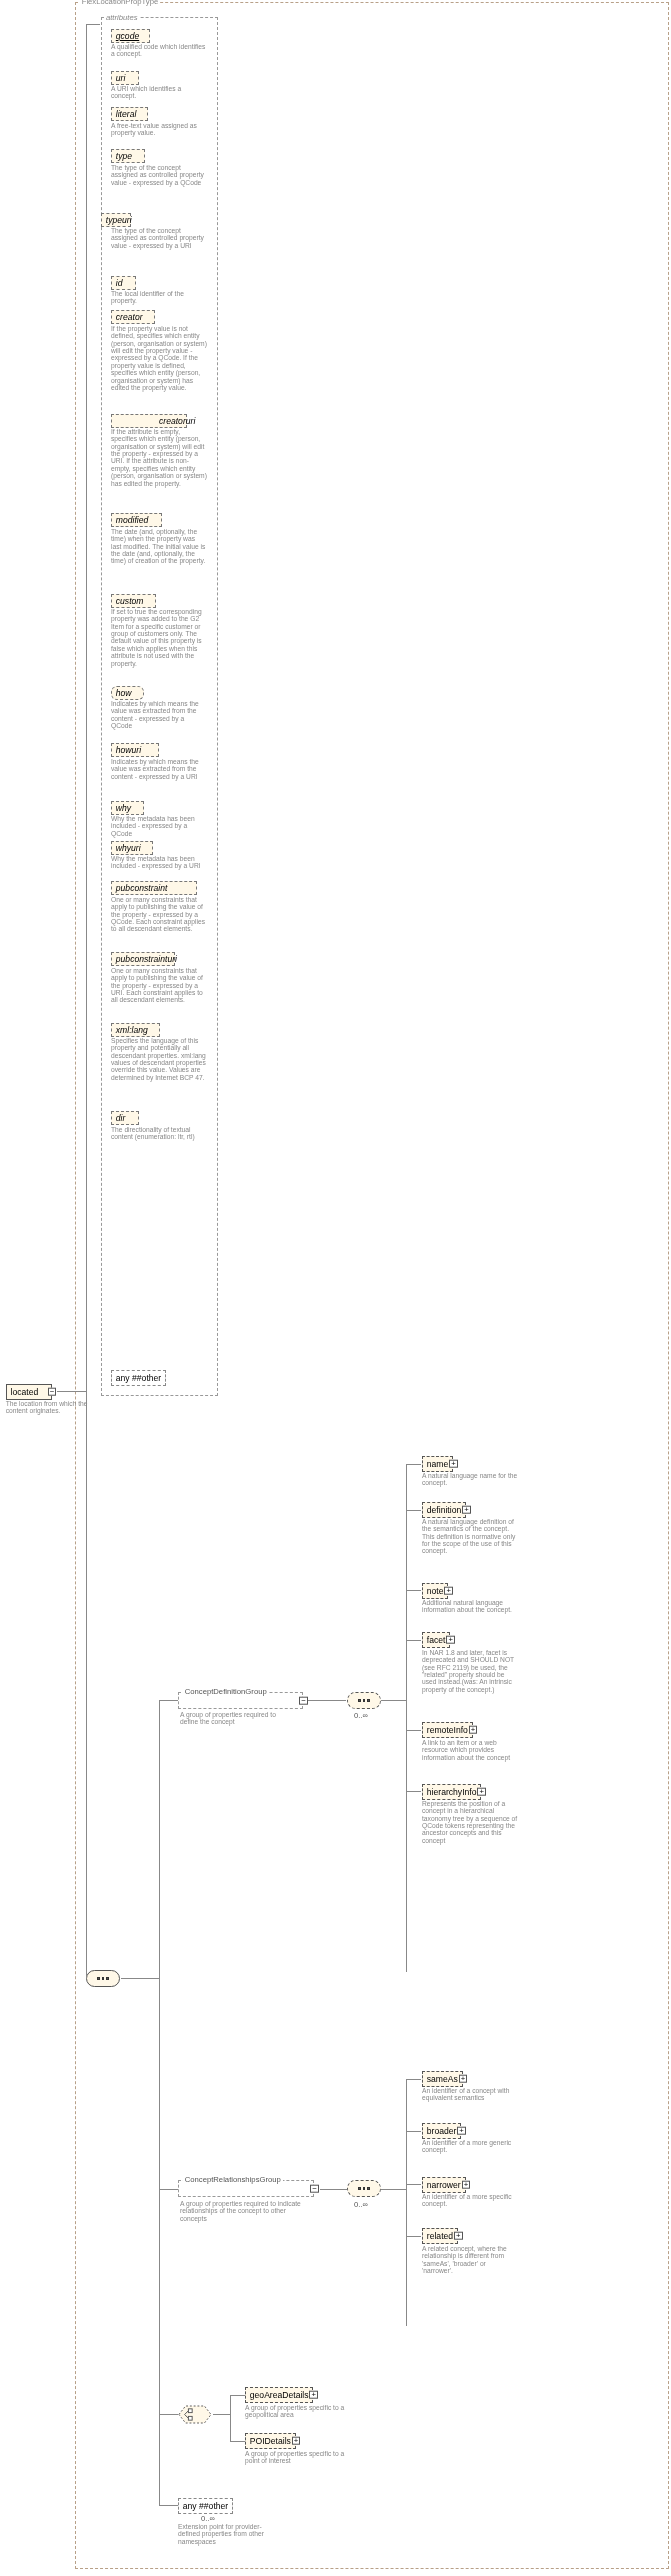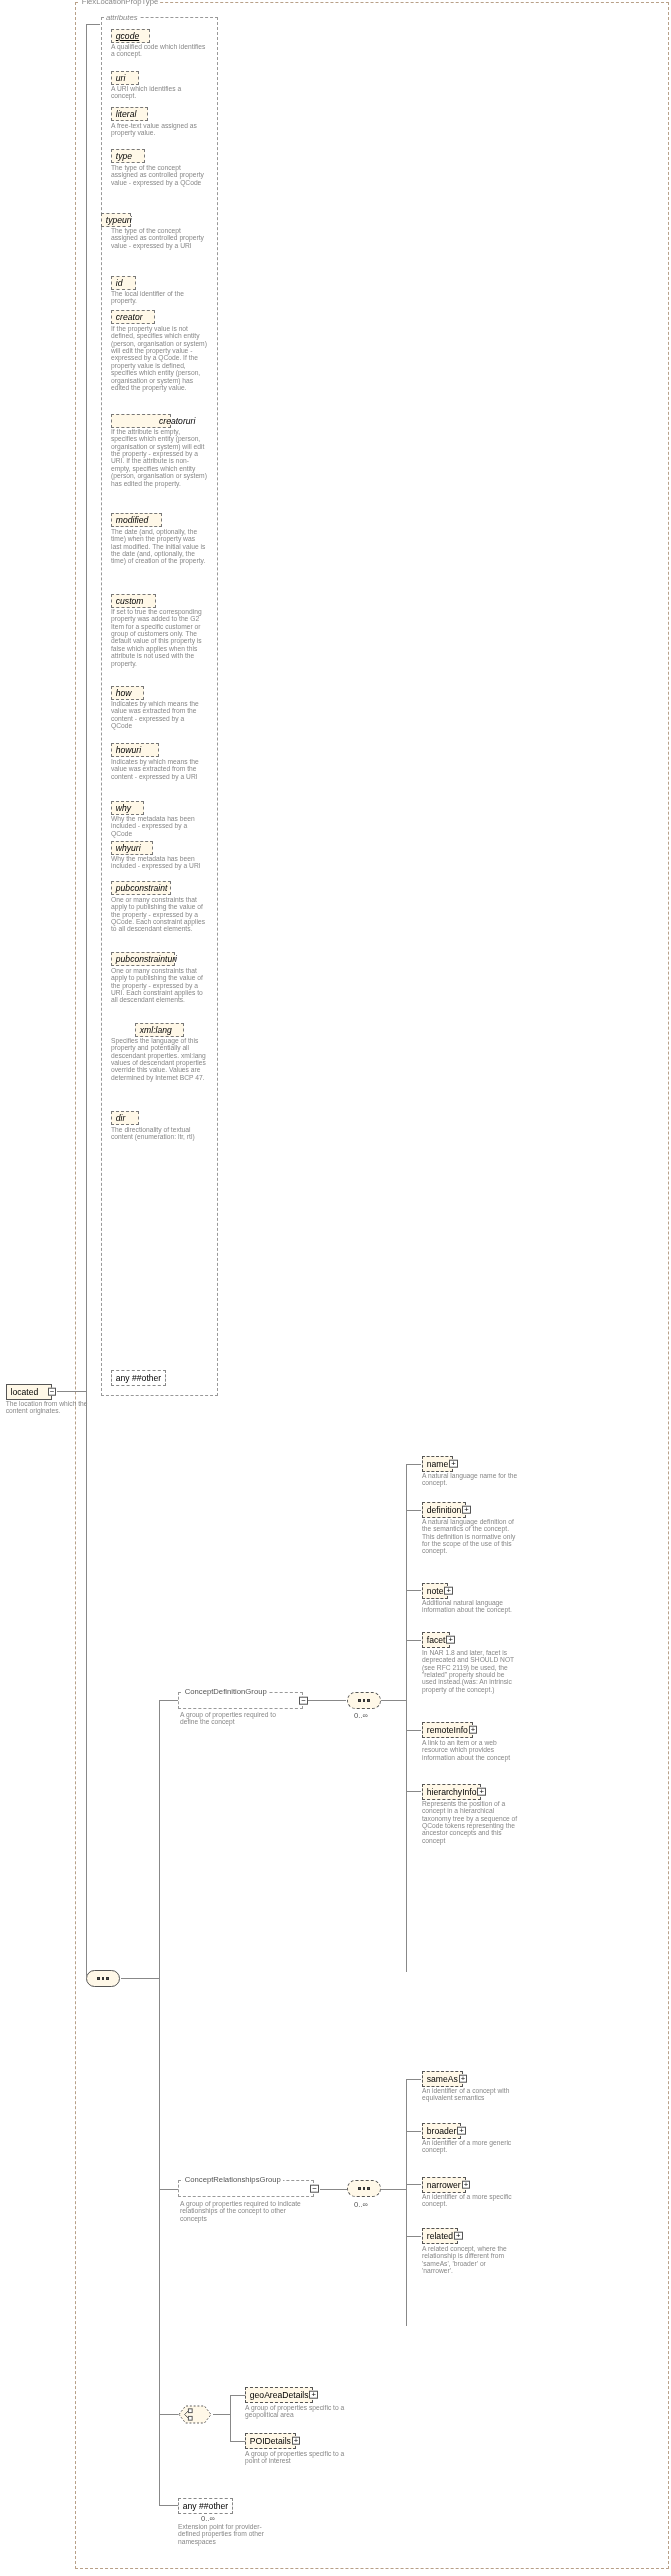--- a/index.html
+++ b/index.html
@@ -248,39 +248,39 @@
     <div class="attr-box" style="left: 111px; top: 107px; width: 37px;">literal</div>
     <div class="desc" style="left: 111px; top: 122px; width: 96px;">A free-text value assigned as property  value.</div>
     <div class="attr-box" style="left: 111px; top: 149px; width: 34px;">type</div>
     <div class="desc" style="left: 111px; top: 164px; width: 96px;">The type of the concept assigned as controlled property value - expressed by a QCode</div>
     <div class="attr-box" style="left: 101px; top: 213px; width: 30px;">typeuri</div>
     <div class="desc" style="left: 111px; top: 227px; width: 96px;">The type of the concept assigned as controlled property value - expressed by a URI</div>
     <div class="attr-box" style="left: 111px; top: 276px; width: 25px;">id</div>
     <div class="desc" style="left: 111px; top: 290px; width: 96px;">The local identifier of the property.</div>
     <div class="attr-box" style="left: 111px; top: 310px; width: 44px;">creator</div>
     <div class="desc" style="left: 111px; top: 325px; width: 96px;">If the property value is not defined, specifies which entity (person, organisation or system) will edit the property value - expressed by a QCode. If the property value is defined, specifies which entity (person, organisation or system) has edited the property value.</div>
-    <div class="attr-box" style="left: 111px; top: 414px; width: 60px; padding-left: 47px;">creatoruri</div>
+    <div class="attr-box" style="left: 111px; top: 414px; width: 76px; padding-left: 47px;">creatoruri</div>
     <div class="desc" style="left: 111px; top: 428px; width: 96px;">If the attribute is empty, specifies which entity (person, organisation or system) will edit the property - expressed by a URI. If the attribute is non-empty, specifies which entity (person, organisation or system) has edited the property.</div>
     <div class="attr-box" style="left: 111px; top: 513px; width: 51px;">modified</div>
     <div class="desc" style="left: 111px; top: 528px; width: 96px;">The date (and, optionally, the time) when the property was last modified. The initial value is the date (and, optionally, the time) of creation of the property.</div>
     <div class="attr-box" style="left: 111px; top: 594px; width: 45px;">custom</div>
     <div class="desc" style="left: 111px; top: 608px; width: 96px;">If set to true the corresponding property was added to the G2 Item for a specific customer or group of customers only. The default value of this property is false which applies when this attribute is not used with the property.</div>
-    <div class="attr-box" style="left: 111px; top: 686px; width: 33px;">how</div>
+    <div class="attr-box" style="left: 111px; top: 686px; width: 33px; border-radius: 6px;">how</div>
     <div class="desc" style="left: 111px; top: 700px; width: 96px;">Indicates by which means the value was extracted from the content - expressed by a QCode</div>
     <div class="attr-box" style="left: 111px; top: 743px; width: 48px;">howuri</div>
     <div class="desc" style="left: 111px; top: 758px; width: 96px;">Indicates by which means the value was extracted from the content - expressed by a URI</div>
     <div class="attr-box" style="left: 111px; top: 801px; width: 33px;">why</div>
     <div class="desc" style="left: 111px; top: 815px; width: 96px;">Why the metadata has been included - expressed by a QCode</div>
     <div class="attr-box" style="left: 111px; top: 841px; width: 42px;">whyuri</div>
     <div class="desc" style="left: 111px; top: 855px; width: 96px;">Why the metadata has been included - expressed by a URI</div>
-    <div class="attr-box" style="left: 111px; top: 881px; width: 60px;">pubconstraint</div>
+    <div class="attr-box" style="left: 111px; top: 881px; width: 86px;">pubconstraint</div>
     <div class="desc" style="left: 111px; top: 896px; width: 96px;">One or many constraints that apply to publishing the value of the property - expressed by a QCode. Each constraint applies to all descendant elements.</div>
     <div class="attr-box" style="left: 111px; top: 952px; width: 64px;">pubconstrainturi</div>
     <div class="desc" style="left: 111px; top: 967px; width: 96px;">One or many constraints that apply to publishing the value of the property - expressed by a URI. Each constraint applies to all descendant elements.</div>
-    <div class="attr-box" style="left: 111px; top: 1023px; width: 49px; margin-left: 24px;">xml:lang</div>
+    <div class="attr-box" style="left: 111px; top: 1023px; width: 49px;">xml:lang</div>
     <div class="desc" style="left: 111px; top: 1037px; width: 96px;">Specifies the language of this property and potentially all descendant properties. xml:lang values of descendant properties override this value. Values are determined by Internet BCP 47.</div>
     <div class="attr-box" style="left: 111px; top: 1111px; width: 28px;">dir</div>
     <div class="desc" style="left: 111px; top: 1126px; width: 96px;">The directionality of textual content (enumeration: ltr, rtl)</div>
     <div class="any-box" style="left: 111px; top: 1370px;">any ##other</div>
     <div class="conn conn-h" style="left: 406px; top: 1464px; width: 15.3px;"></div>
     <div class="elem-box optional" style="left: 422px; top: 1456px;">name<div class="expander">+</div></div>
     <div class="desc" style="left: 422px; top: 1472px; width: 96px;">A natural language name for the concept.</div>
     <div class="conn conn-h" style="left: 406px; top: 1510px; width: 15.3px;"></div>
     <div class="elem-box optional" style="left: 422px; top: 1502px;">definition<div class="expander">+</div></div>
     <div class="desc" style="left: 422px; top: 1518px; width: 96px;">A natural language definition of the semantics of the concept. This definition is normative only for the scope of the use of this concept.</div>

